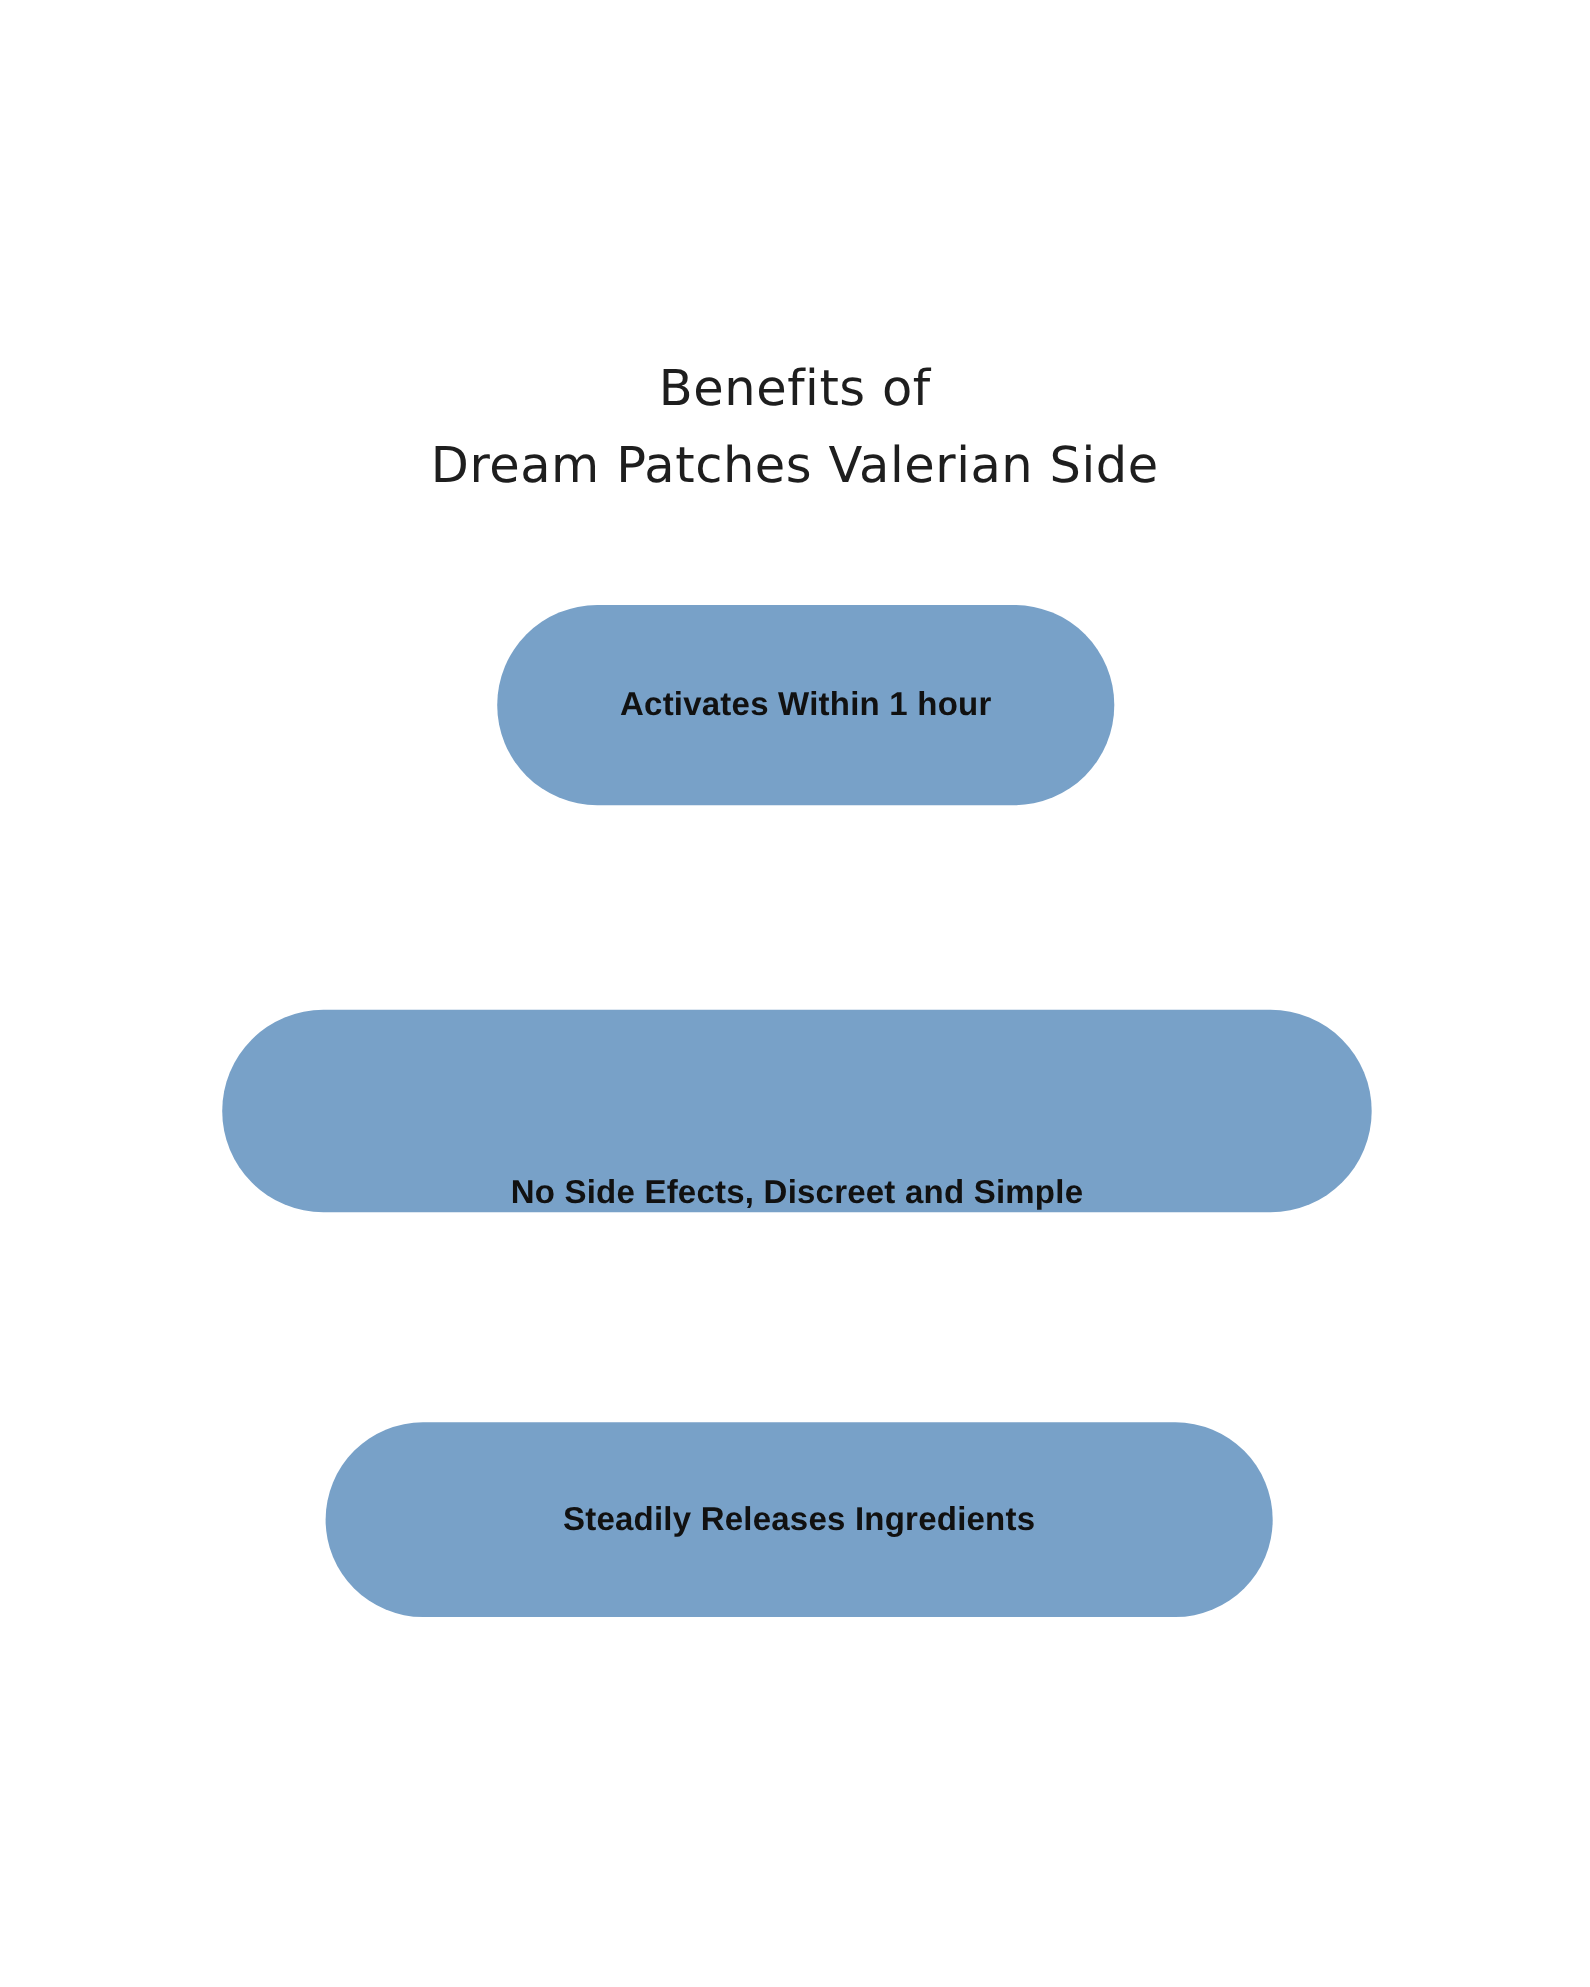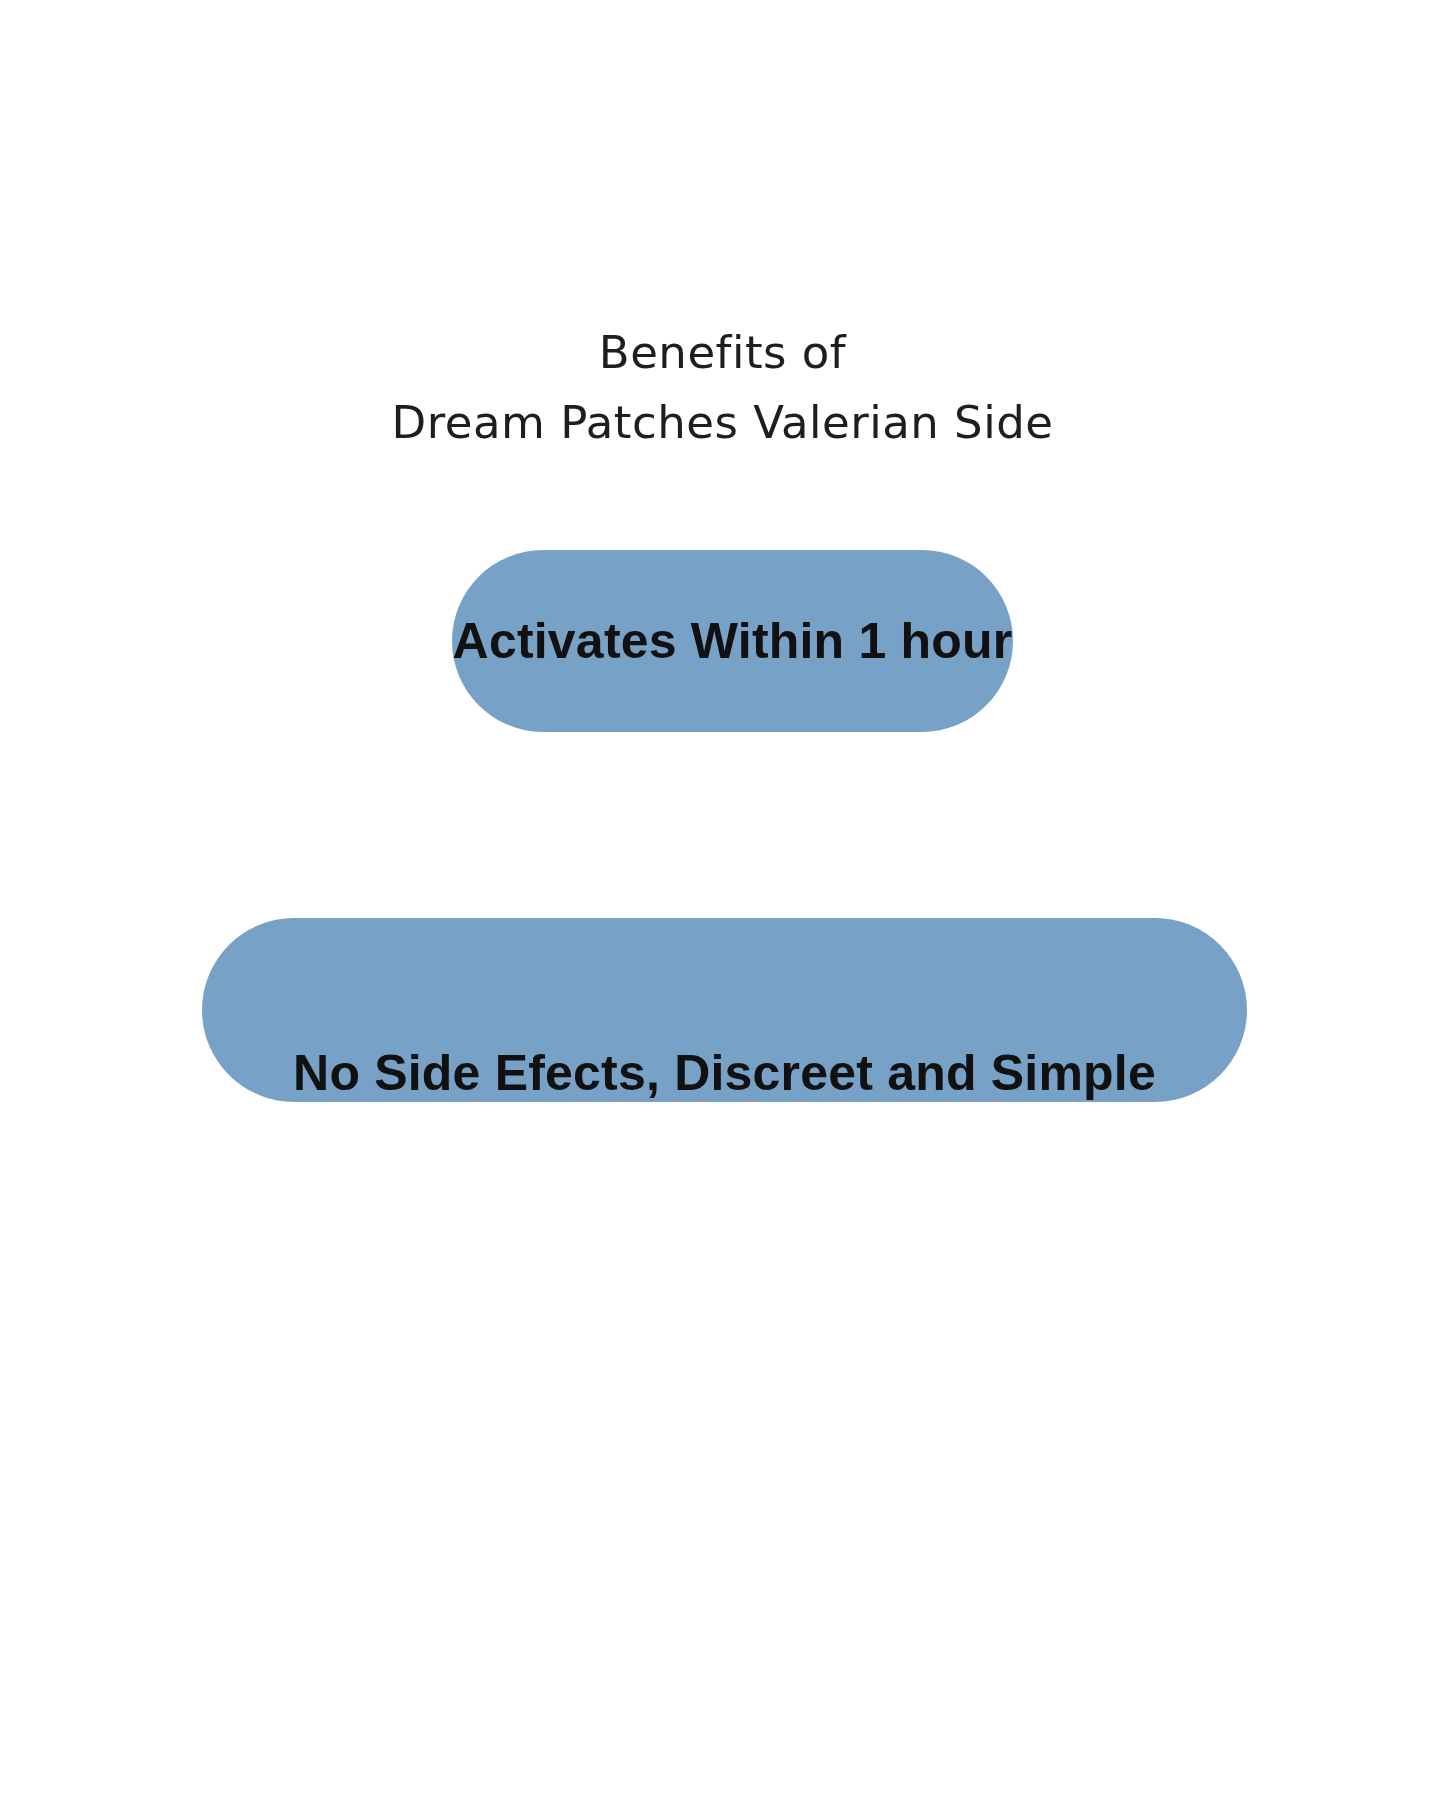--- a/index.html
+++ b/index.html
@@ -30,21 +30,21 @@
   .pill {
     position: absolute;
     background: var(--pill-fill, #78a1c8);
     display: flex;
     align-items: center;
     justify-content: center;
     text-align: center;
     color: var(--pill-text, #111111);
     font-family: "Liberation Sans", sans-serif;
     font-weight: 700;
-    font-size: 50px;
+    font-size: 30px;
     letter-spacing: 0.2px;
   }
   .pill-1 { left: 452px; top: 550px;  width: 561px;  height: 182px; border-radius: 91px; }
   .pill-2 { left: 454px; top: 743px;  width: 563px;  height: 169px; border-radius: 85px; }
   .pill-3 { left: 202px; top: 918px;  width: 1045px; height: 184px; border-radius: 92px; align-items: flex-end; }
   .pill-4 { left: 200px; top: 1109px; width: 1035px; height: 176px; border-radius: 88px; }
   .pill-5 { left: 296px; top: 1293px; width: 861px;  height: 177px; border-radius: 89px; }
 </style>
 </head>
 <body>
@@ -59,14 +59,17 @@
   <div class="pill pill-1">
     <span>Activates Within 1 hour</span>
   </div>
 
 
   <div class="pill pill-3">
     <span>No Side Efects, Discreet and Simple</span>
   </div>
 
 
+  <div class="pill pill-5">
+    <span>Steadily Releases Ingredients</span>
+  </div>
 
 </div>
 
 </body></html>

